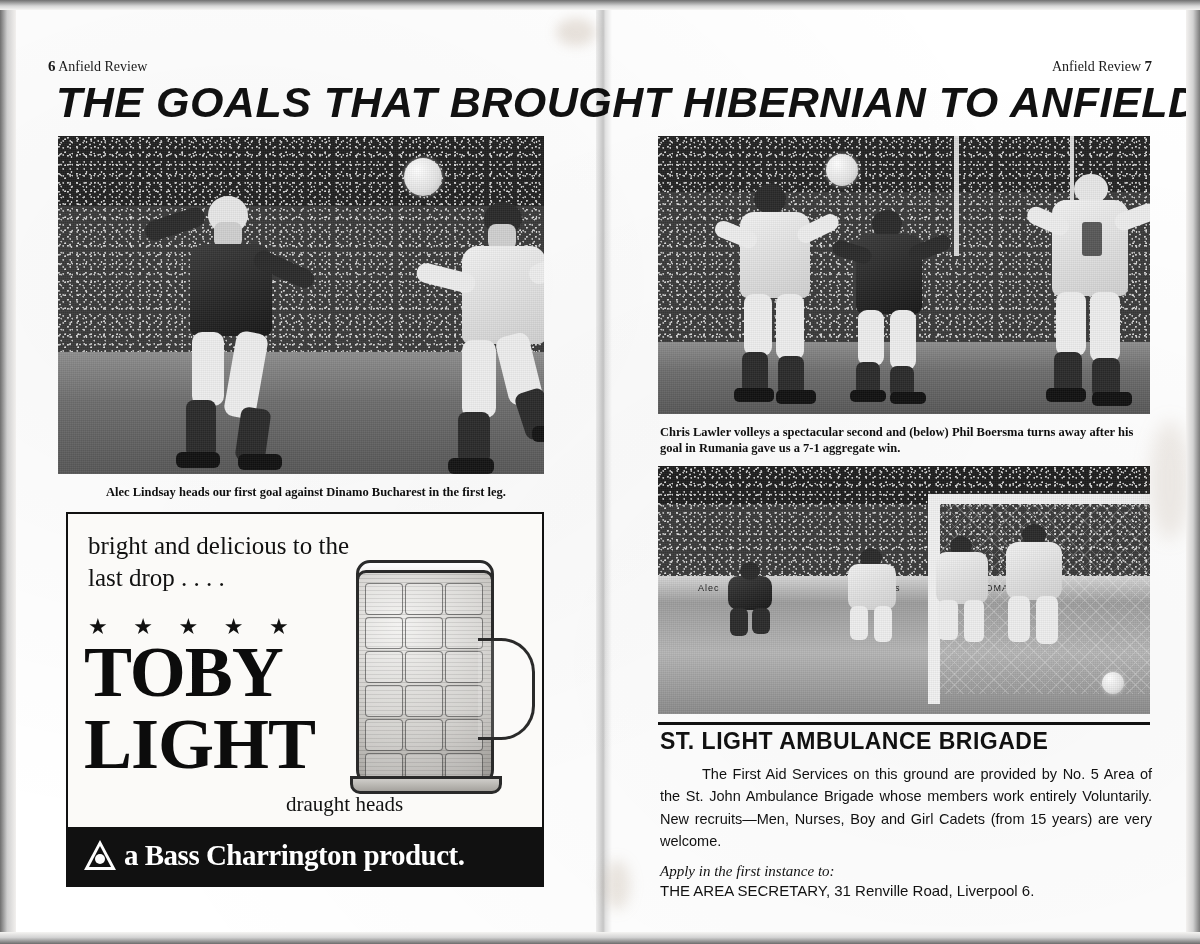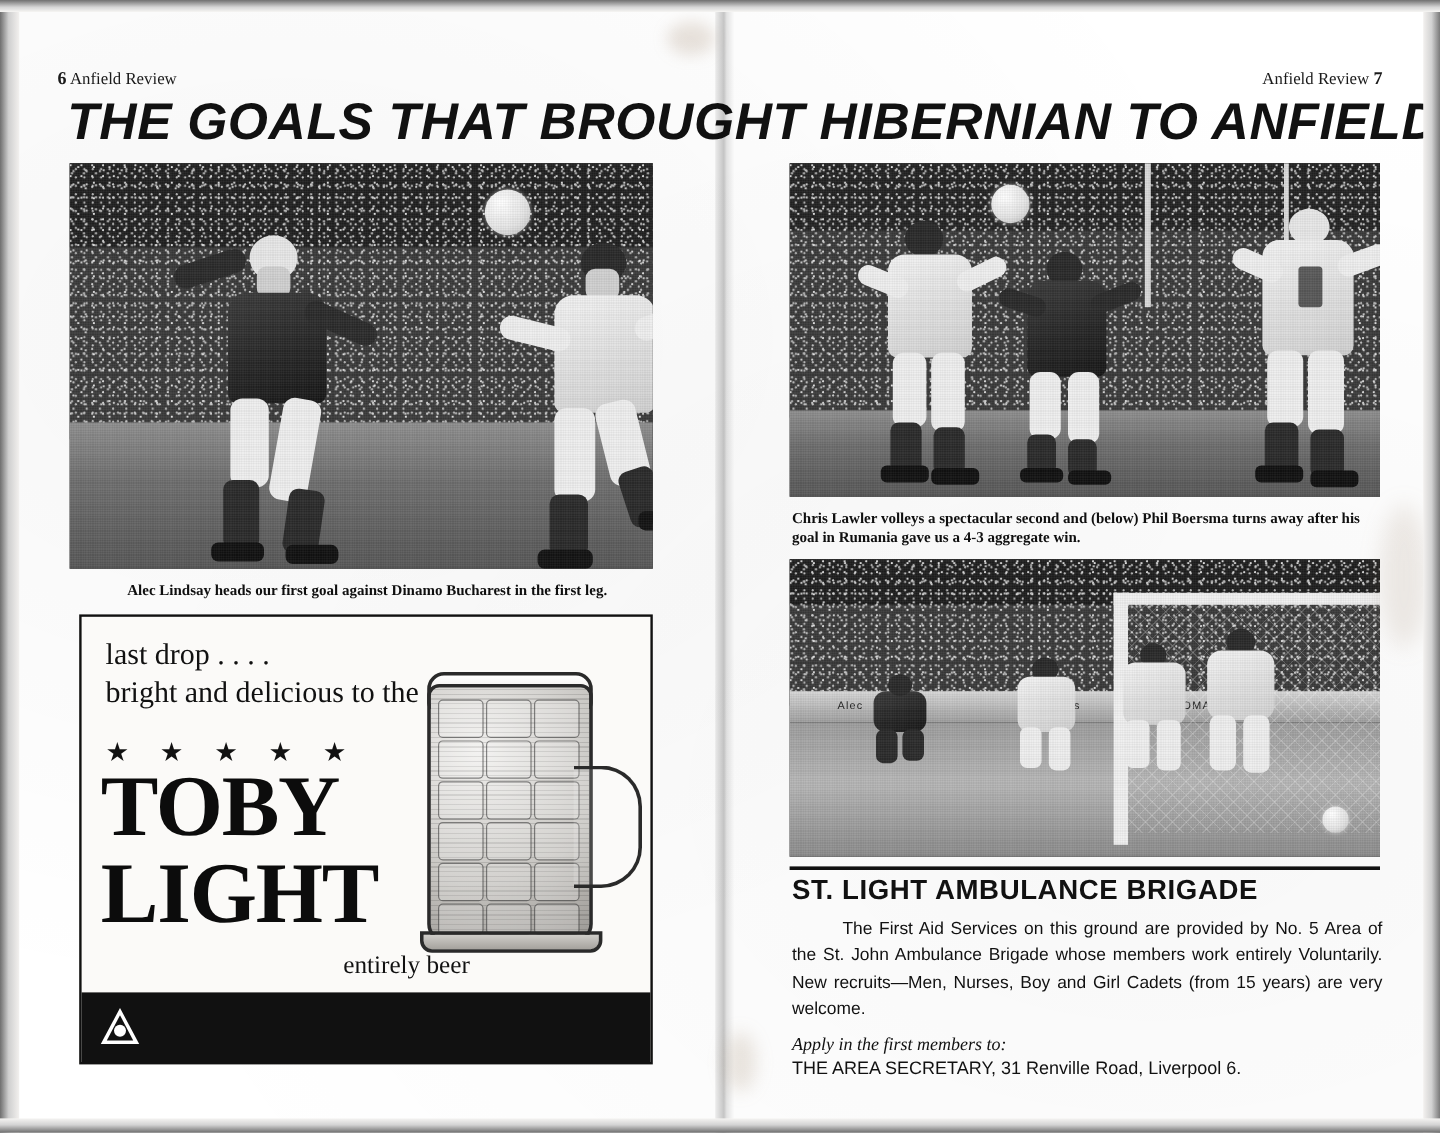--- a/index.html
+++ b/index.html
@@ -460,21 +460,21 @@
       <div class="limb-light" style="position:absolute; left:64px; top:118px; width:30px; height:70px; border-radius:9px;"></div>
       <div class="limb-dark" style="position:absolute; left:28px; top:178px; width:28px; height:42px; border-radius:7px;"></div>
       <div class="limb-dark" style="position:absolute; left:66px; top:184px; width:28px; height:40px; border-radius:7px;"></div>
       <div style="position:absolute; left:20px; top:214px; width:40px; height:14px; background:#111; border-radius:5px;"></div>
       <div style="position:absolute; left:66px; top:218px; width:40px; height:14px; background:#111; border-radius:5px;"></div>
     </div>
 
     <div class="grain"></div>
   </div>
 
-  <div class="caption" style="left:660px; top:424px; width:490px;">Chris Lawler volleys a spectacular second and (below) Phil Boersma turns away after his goal in Rumania gave us a 4-3 aggregate win.</div>
+  <div class="caption" style="left:660px; top:424px; width:490px;">Chris Lawler volleys a spectacular second and (below) Phil Boersma turns away after his goal in Rumania gave us a 7-1 aggregate win.</div>
 
   <div class="photo" style="left:658px; top:466px; width:492px; height:248px;">
     <div class="crowd" style="top:0; height:122px;"></div>
     <div class="crowd" style="top:0; height:38px; background-color:#1c1c1c; opacity:0.9;"></div>
 
     <div class="hoarding" style="left:0px; top:110px; width:492px; height:26px;"></div>
     <div class="hoarding-text" style="left:40px; top:117px;">Alec</div>
     <div class="hoarding-text" style="left:210px; top:117px;">adidas</div>
     <div class="hoarding-text" style="left:320px; top:117px;">ROMANIA</div>
 
@@ -515,37 +515,37 @@
     <div class="ball" style="left:444px; top:206px; width:22px; height:22px;"></div>
 
     <div class="grain"></div>
   </div>
 
   <div class="rule" style="left:658px; top:722px; width:492px; height:3px;"></div>
 
   <div class="stjohn">
     <div class="stjohn-title">ST. LIGHT AMBULANCE BRIGADE</div>
     <div class="stjohn-body">The First Aid Services on this ground are provided by No. 5 Area of the St. John Ambulance Brigade whose members work entirely Voluntarily. New recruits—Men, Nurses, Boy and Girl Cadets (from 15 years) are very welcome.</div>
-    <div class="stjohn-apply">Apply in the first members to:</div>
+    <div class="stjohn-apply">Apply in the first instance to:</div>
     <div class="stjohn-address">THE AREA SECRETARY, 31 Renville Road, Liverpool 6.</div>
   </div>
 
   <div class="advert">
 
     <div class="advert-tagline">
+      <div>bright and delicious to the</div>
       <div>last drop . . . .</div>
-      <div>bright and delicious to the</div>
     </div>
 
     <div class="stars">★ ★ ★ ★ ★</div>
 
     <div class="toby-word toby-1">TOBY</div>
     <div class="toby-word toby-2">LIGHT</div>
 
-    <div class="draught">entirely beer</div>
+    <div class="draught">draught heads</div>
 
     <div class="mug">
       <div class="mug-head"></div>
       <div class="mug-body">
         <div class="mug-dimple" style="left:6px; top:10px; width:36px; height:30px;"></div>
         <div class="mug-dimple" style="left:46px; top:10px; width:36px; height:30px;"></div>
         <div class="mug-dimple" style="left:86px; top:10px; width:36px; height:30px;"></div>
         <div class="mug-dimple" style="left:6px; top:44px; width:36px; height:30px;"></div>
         <div class="mug-dimple" style="left:46px; top:44px; width:36px; height:30px;"></div>
         <div class="mug-dimple" style="left:86px; top:44px; width:36px; height:30px;"></div>
@@ -565,16 +565,17 @@
       <div class="mug-handle"></div>
       <div class="mug-base"></div>
     </div>
 
     <div class="advert-footer">
       <svg class="bass-logo" viewBox="0 0 36 36">
         <polygon points="18,3 34,33 2,33" fill="#ffffff"></polygon>
         <polygon points="18,9 29,30 7,30" fill="#111111"></polygon>
         <circle cx="18" cy="22" r="5" fill="#ffffff"></circle>
       </svg>
+      <div class="brand">a Bass Charrington product.</div>
     </div>
   </div>
 
 </div>
 
 </body></html>

